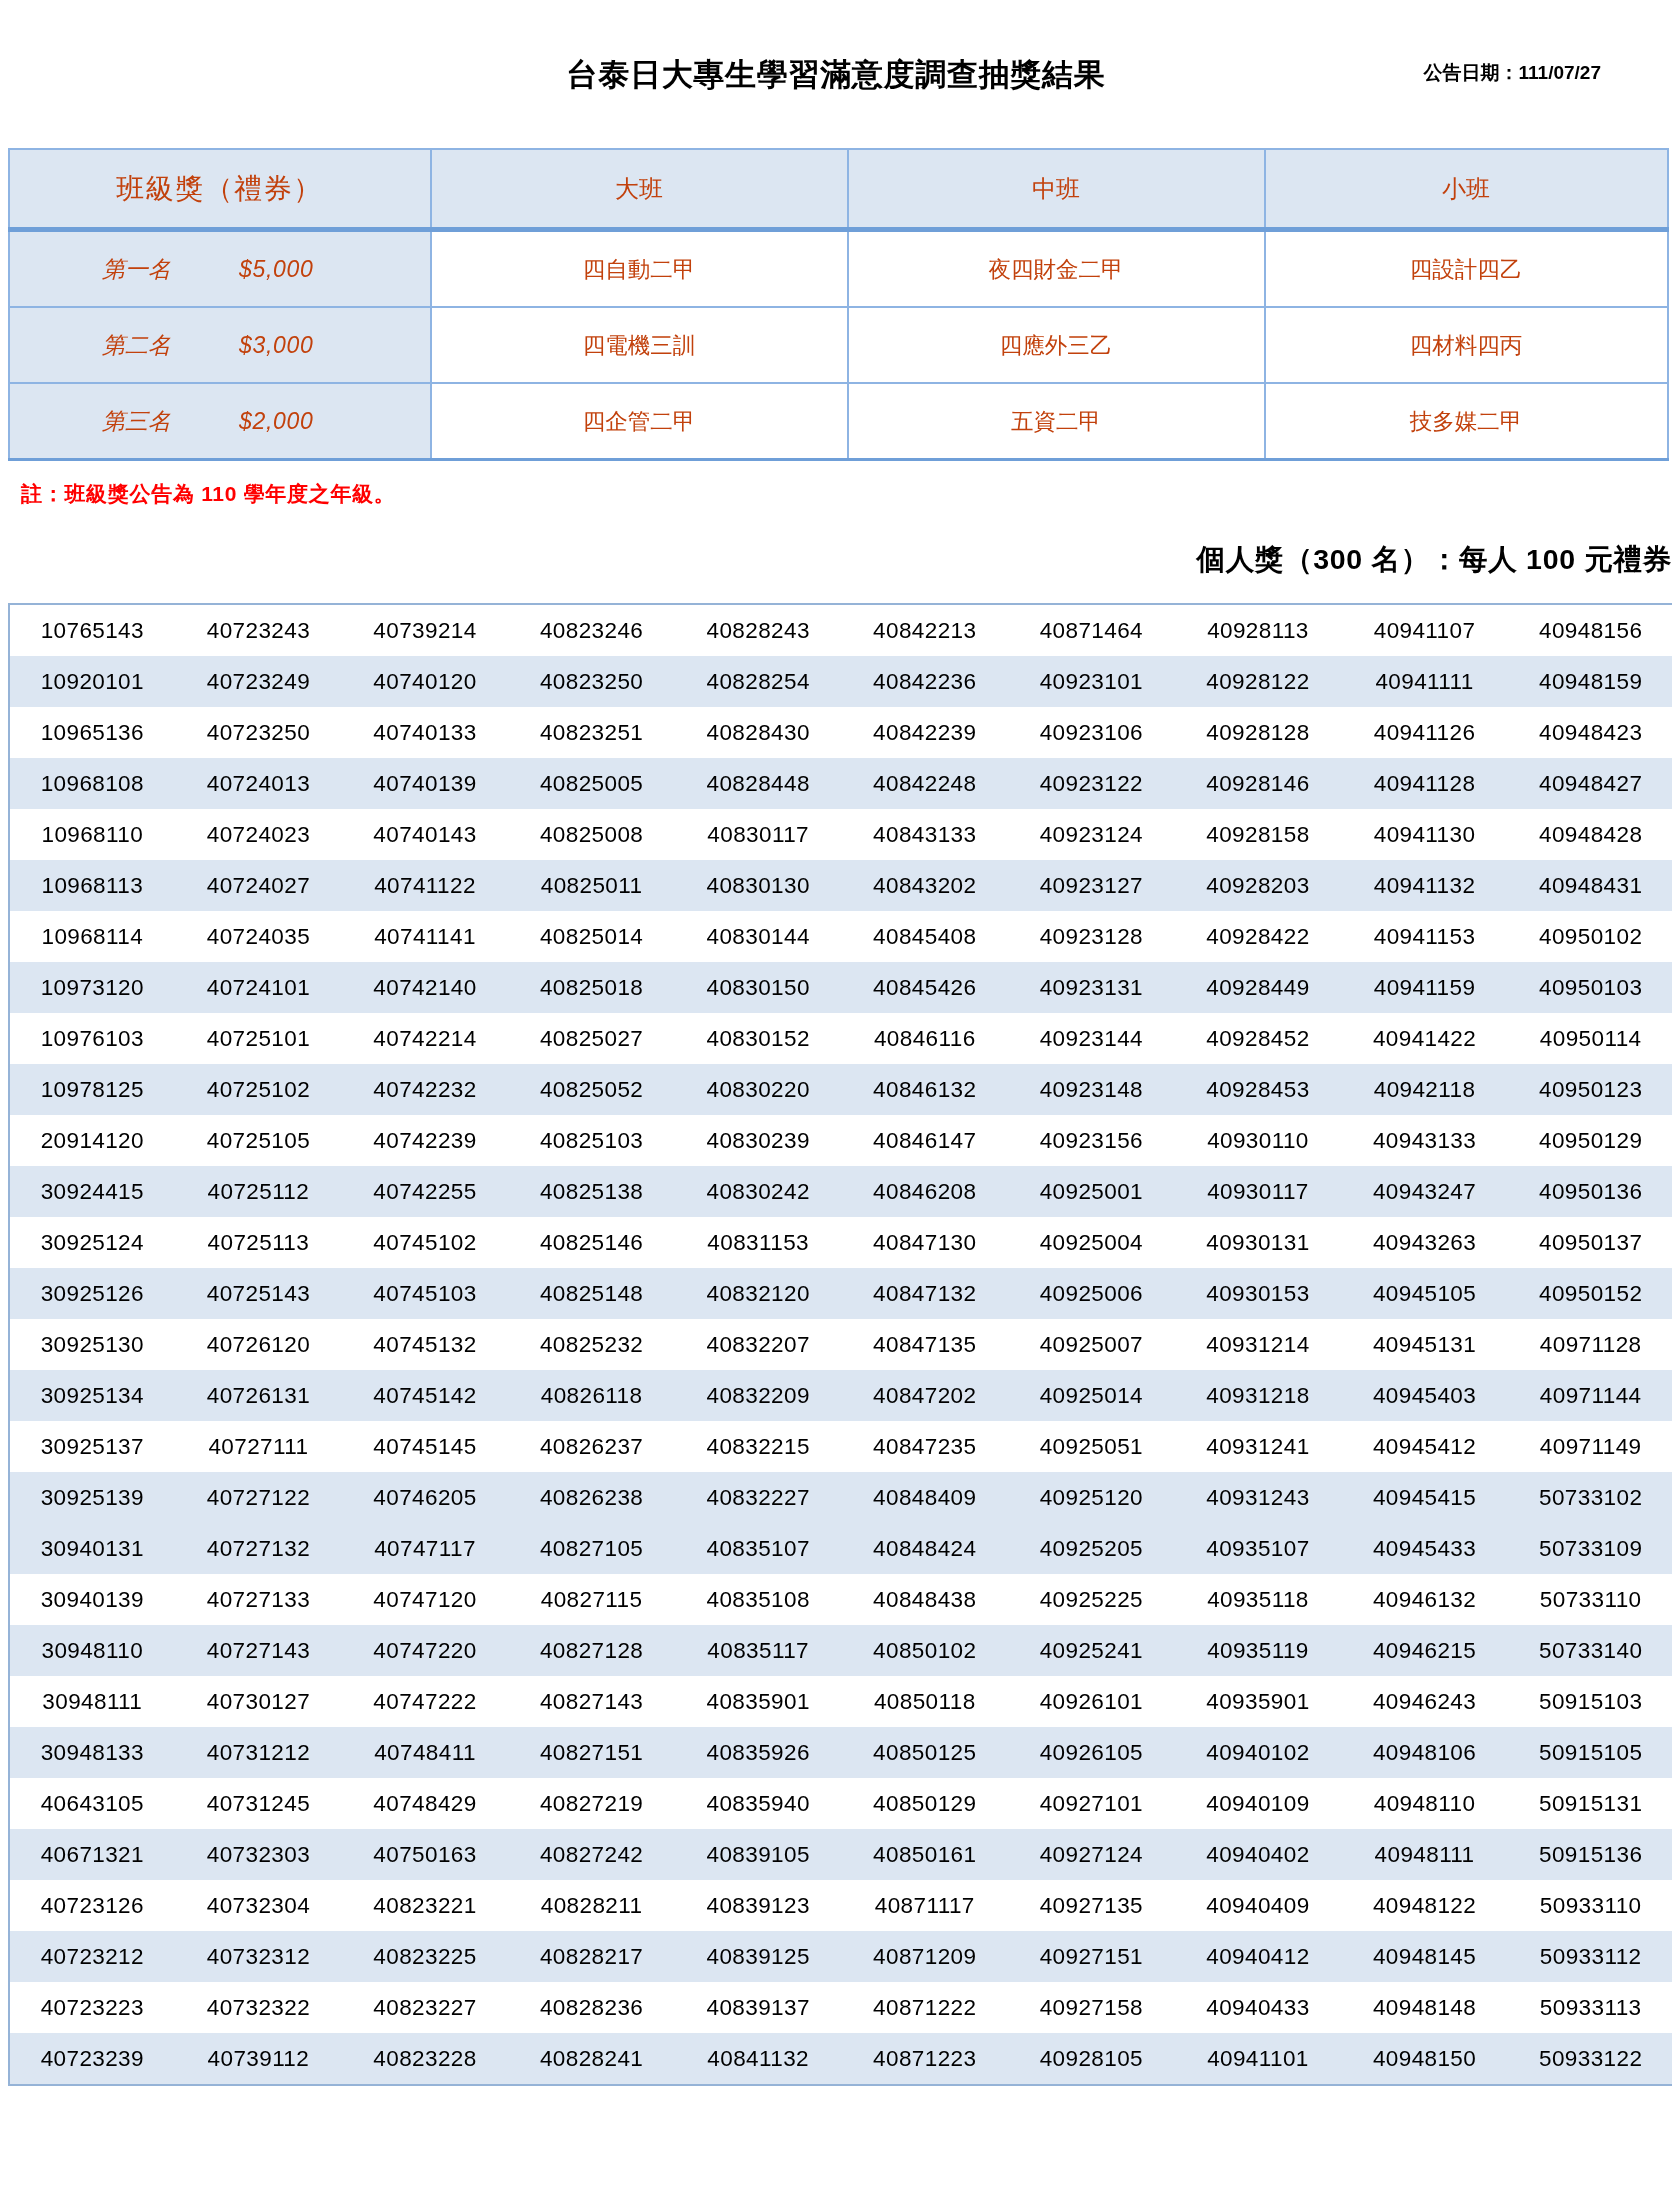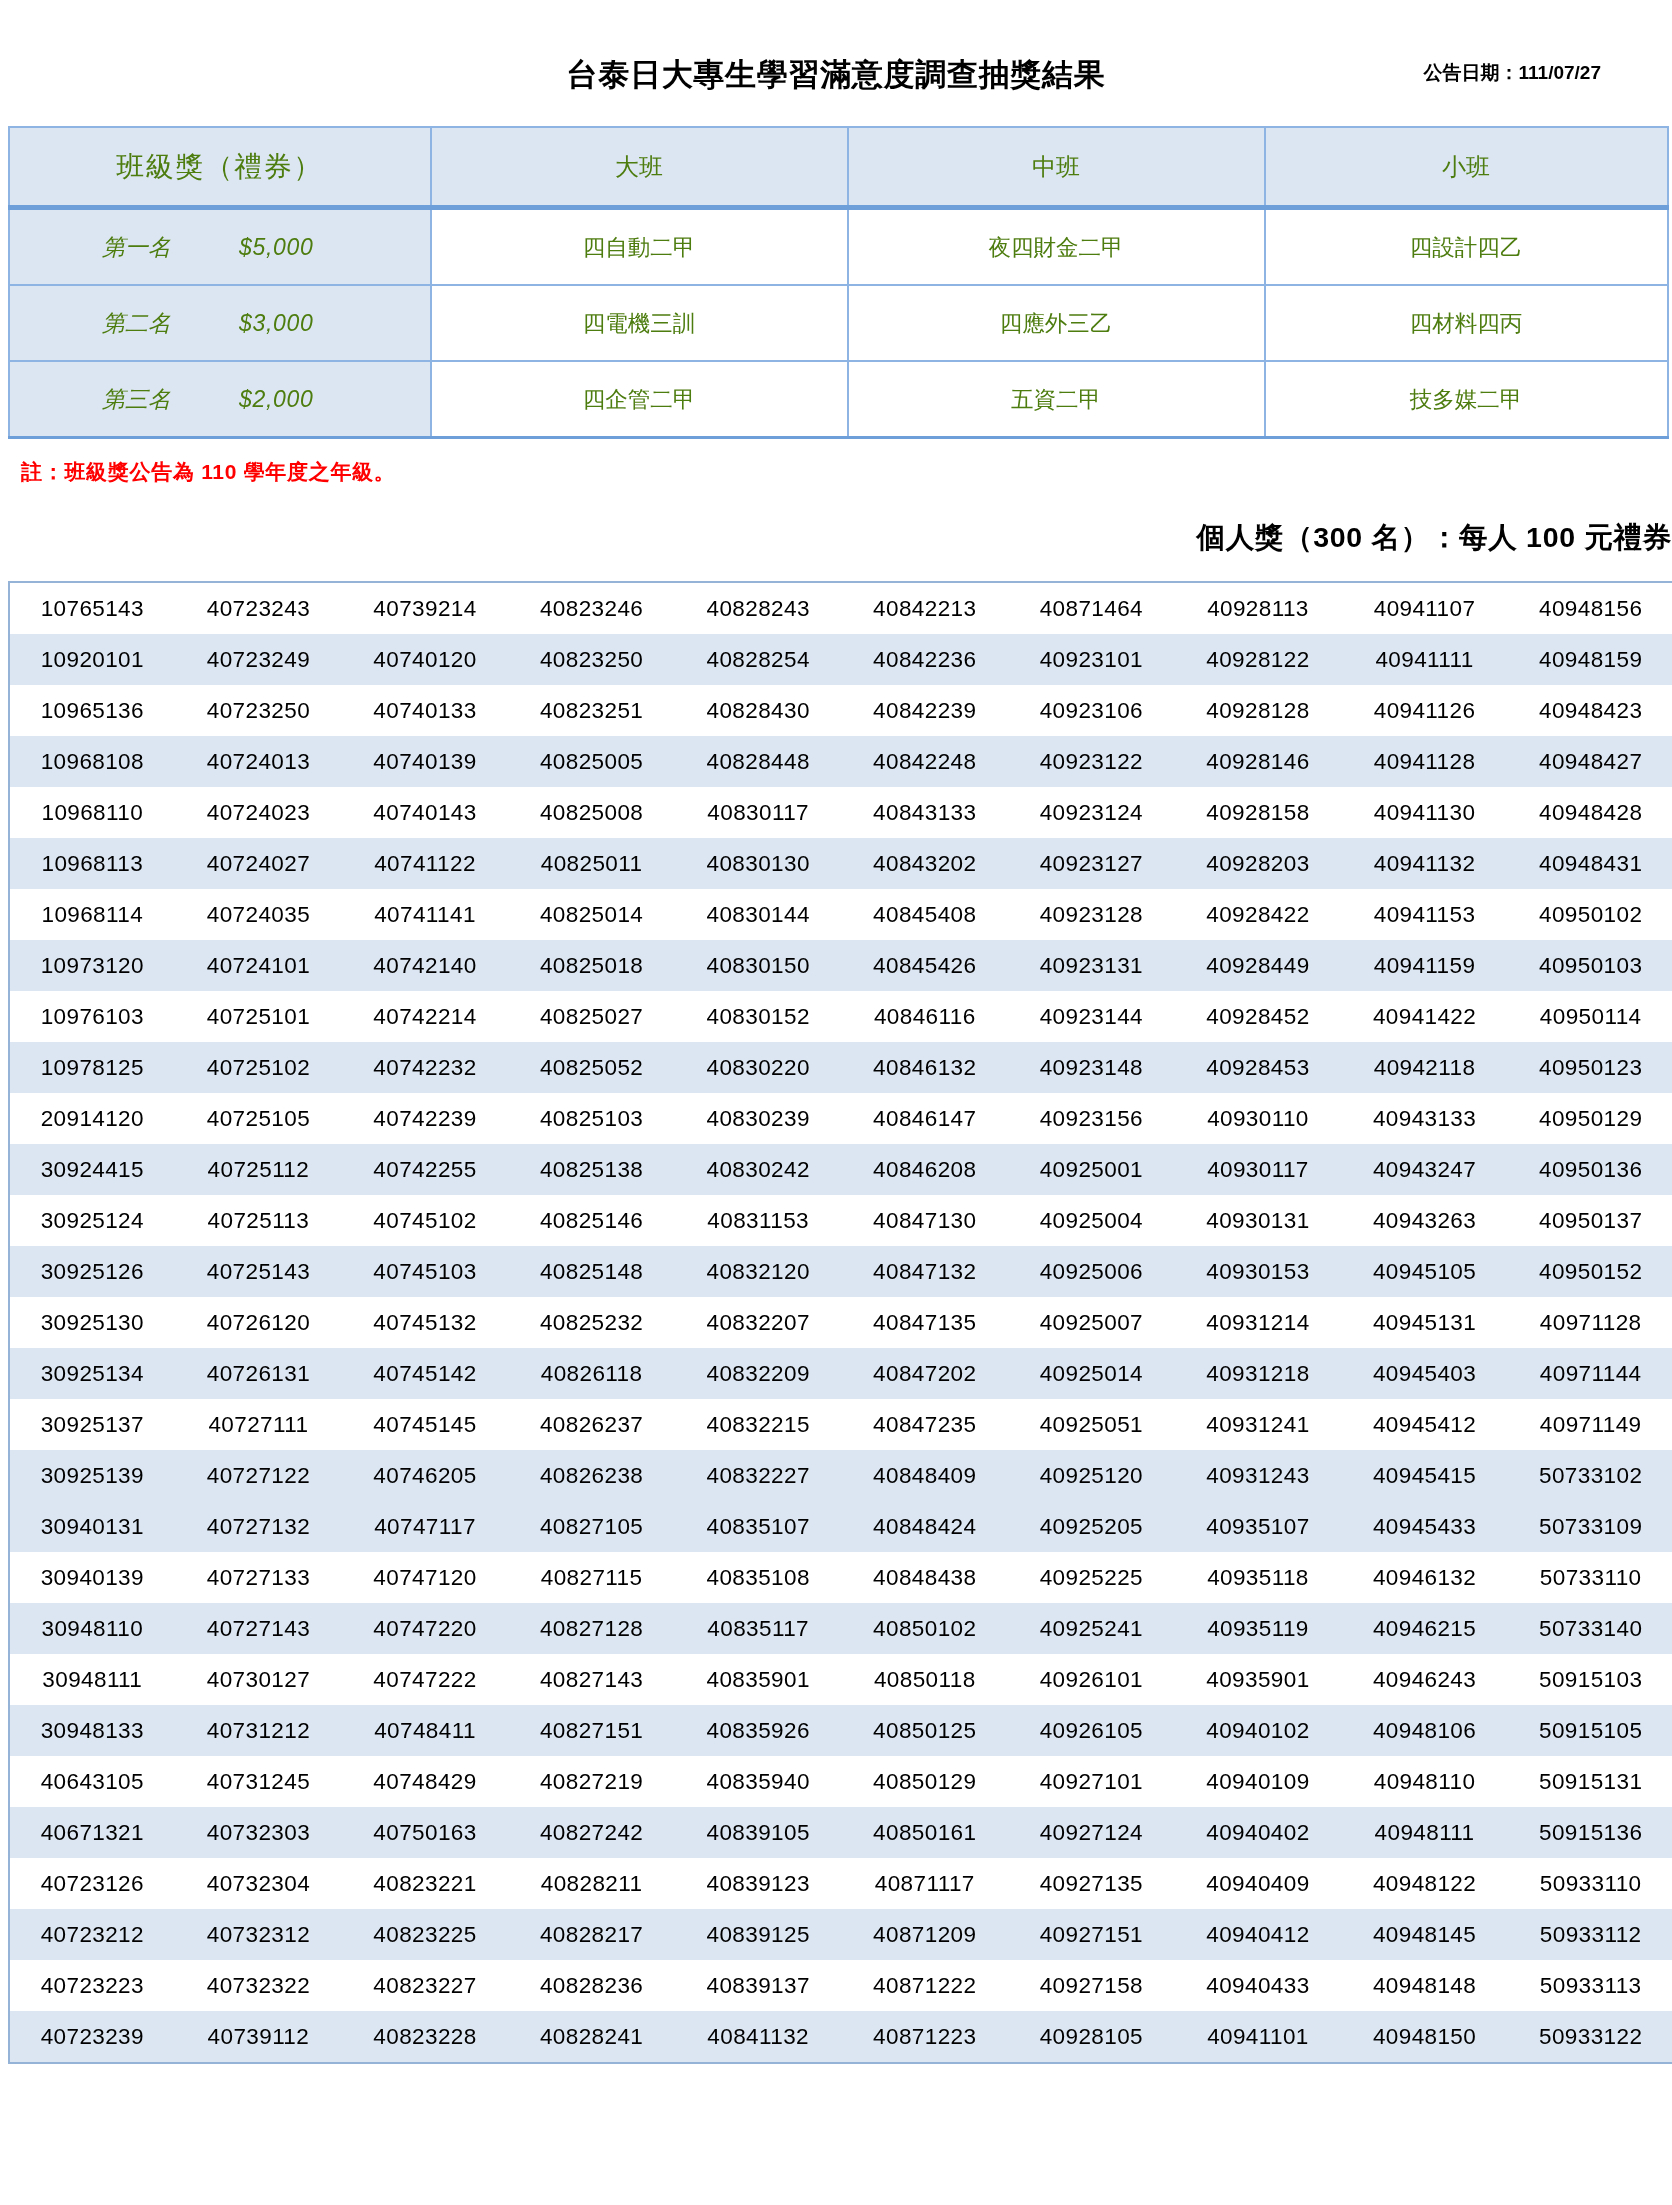--- a/index.html
+++ b/index.html
@@ -12,21 +12,21 @@
     height: 2205px;
     font-family: "Liberation Sans", "DejaVu Sans", sans-serif;
     color: #000000;
     position: relative;
     overflow: hidden;
   }
 
   
   .header {
     position: relative;
-    height: 126px;
+    height: 148px;
   }
   .doc-title {
     position: absolute;
     left: 0;
     right: 0;
     top: 54px;
     text-align: center;
     font-size: 31px;
     font-weight: bold;
     letter-spacing: 0.7px;
@@ -55,21 +55,21 @@
   table.class-table col.c-mid   { width: 417px; }
   table.class-table col.c-small { width: 403px; }
 
   table.class-table th,
   table.class-table td {
     border-left: 2.2px solid #8eb4e3;
     border-right: 2.2px solid #8eb4e3;
     text-align: center;
     vertical-align: middle;
     font-size: 22.5px;
-    color: #4d7c0f;
+    color: #c2410c;
     font-weight: normal;
   }
   table.class-table thead th {
     background: #dce6f2;
     height: 75px;
     border-top: 2.2px solid #8eb4e3;
     border-bottom: 5.2px solid #6f9fd8;
     font-size: 24px;
   }
   table.class-table thead th.hdr-left {

